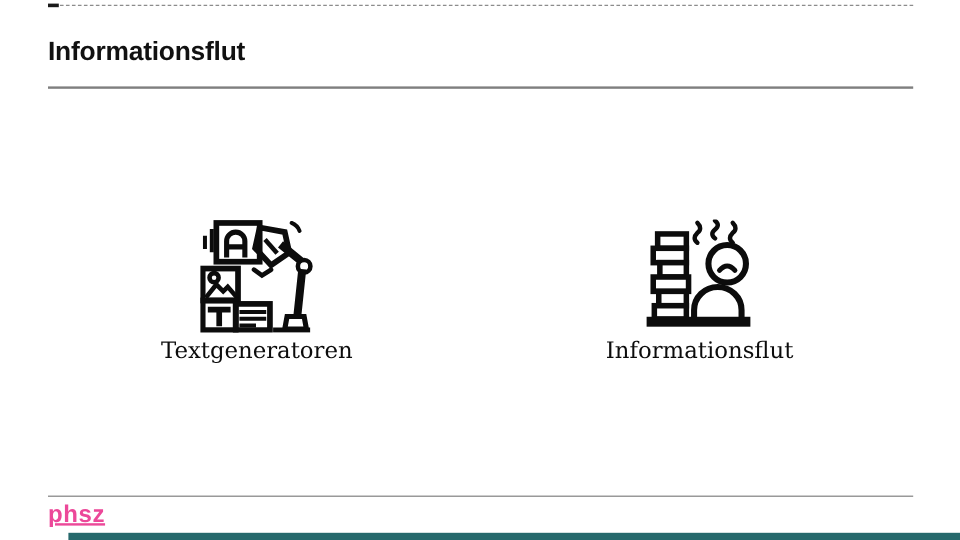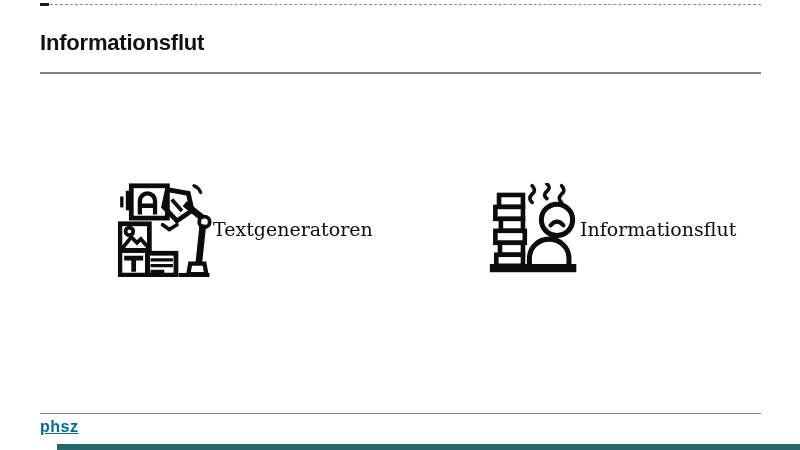--- a/index.html
+++ b/index.html
@@ -7,24 +7,24 @@
     position:relative;width:800px;height:450px;background:#ffffff;
     overflow:hidden;font-family:"Liberation Sans",sans-serif;color:#111;
   }
   
   .rule-top{position:absolute;left:40px;width:721px;top:4px;border-top:1px dashed #8c8c8c;}
   .rule-top-tick{position:absolute;left:40px;top:3px;width:9px;height:3px;background:#1a1a1a;}
   .rule-mid{position:absolute;left:40px;width:721px;top:72px;height:2px;background:#7f7f7f;}
   .rule-footer{position:absolute;left:40px;width:721px;top:413px;height:1px;background:#808080;}
   
   .title{position:absolute;left:40px;top:15px;font-size:22px;font-weight:700;letter-spacing:-0.2px;color:#111;}
-  .footer-logo{position:absolute;left:40px;top:418px;font-size:16px;font-weight:700;letter-spacing:0.5px;color:#0369a1;text-decoration:underline;}
+  .footer-logo{position:absolute;left:40px;top:418px;font-size:20px;font-weight:700;letter-spacing:0.5px;color:#ec4899;text-decoration:underline;}
   .accent-bar{position:absolute;left:57px;top:444px;width:743px;height:6px;}
   
-  .group{position:absolute;top:178px;display:flex;flex-direction:row;align-items:center;}
+  .group{position:absolute;top:178px;display:flex;flex-direction:column;align-items:center;}
   .g-subject{left:118px;width:192px;}
   .g-relation{left:302px;width:176px;}
   .g-object{left:488px;width:190px;}
   .icon-box{height:102px;display:flex;align-items:center;justify-content:center;}
   .label{
     font-family:"DejaVu Serif",serif;font-size:19px;line-height:25px;
     color:#0c0c0c;white-space:nowrap;
   }
   svg{display:block;}
 </style>

